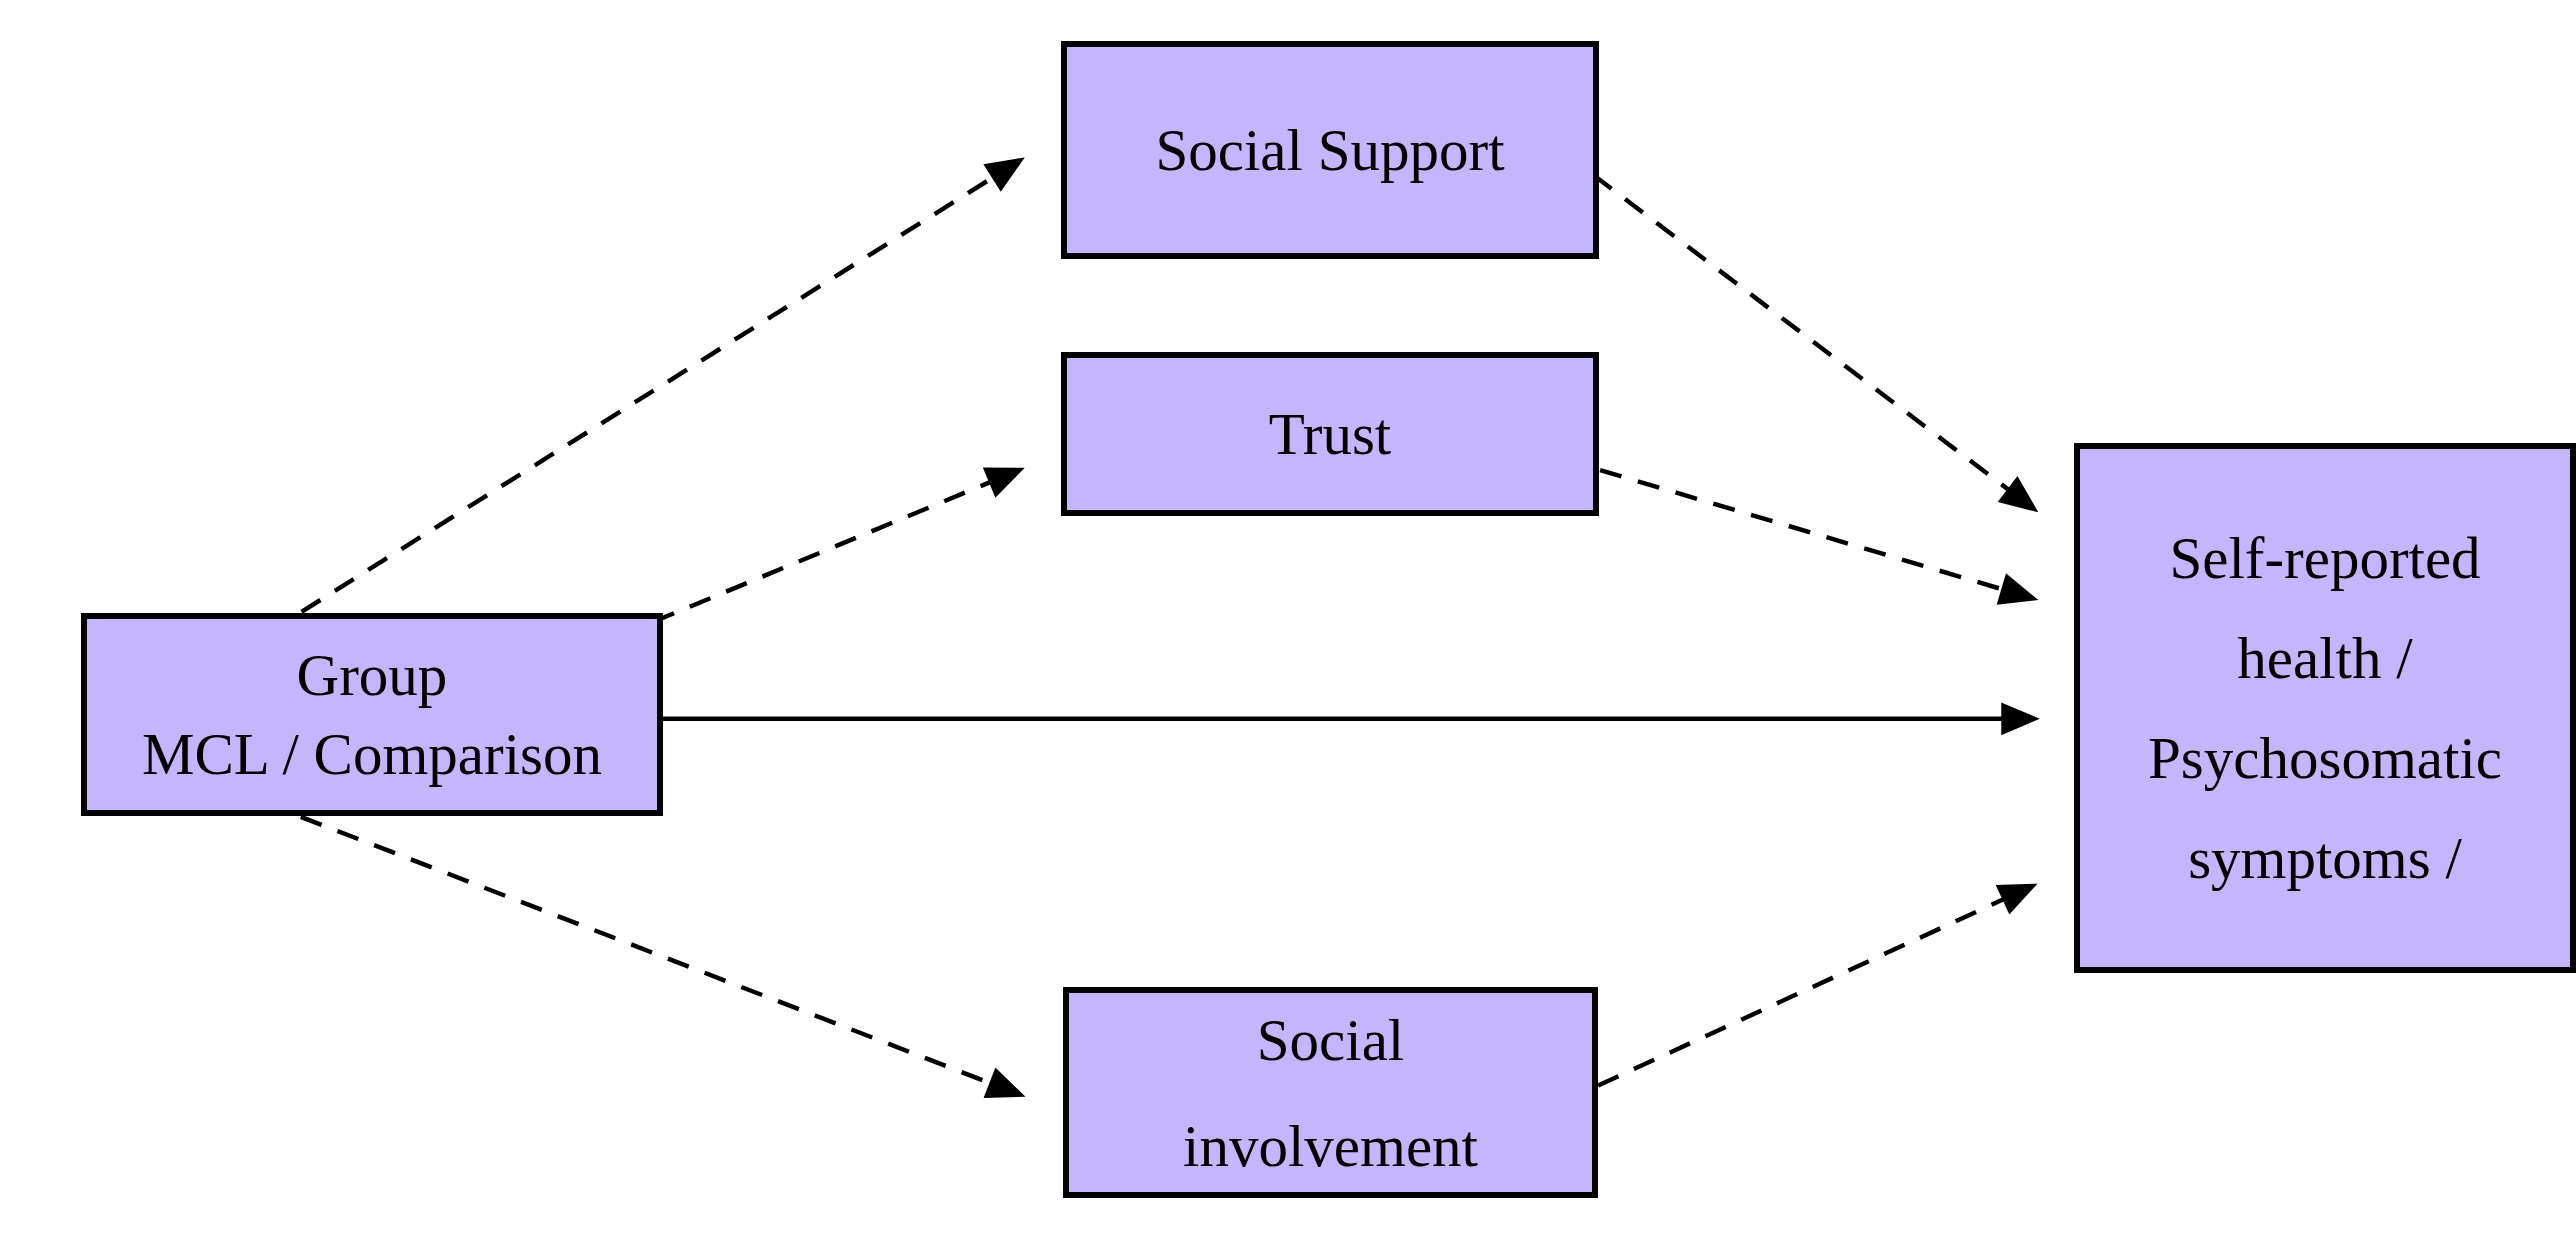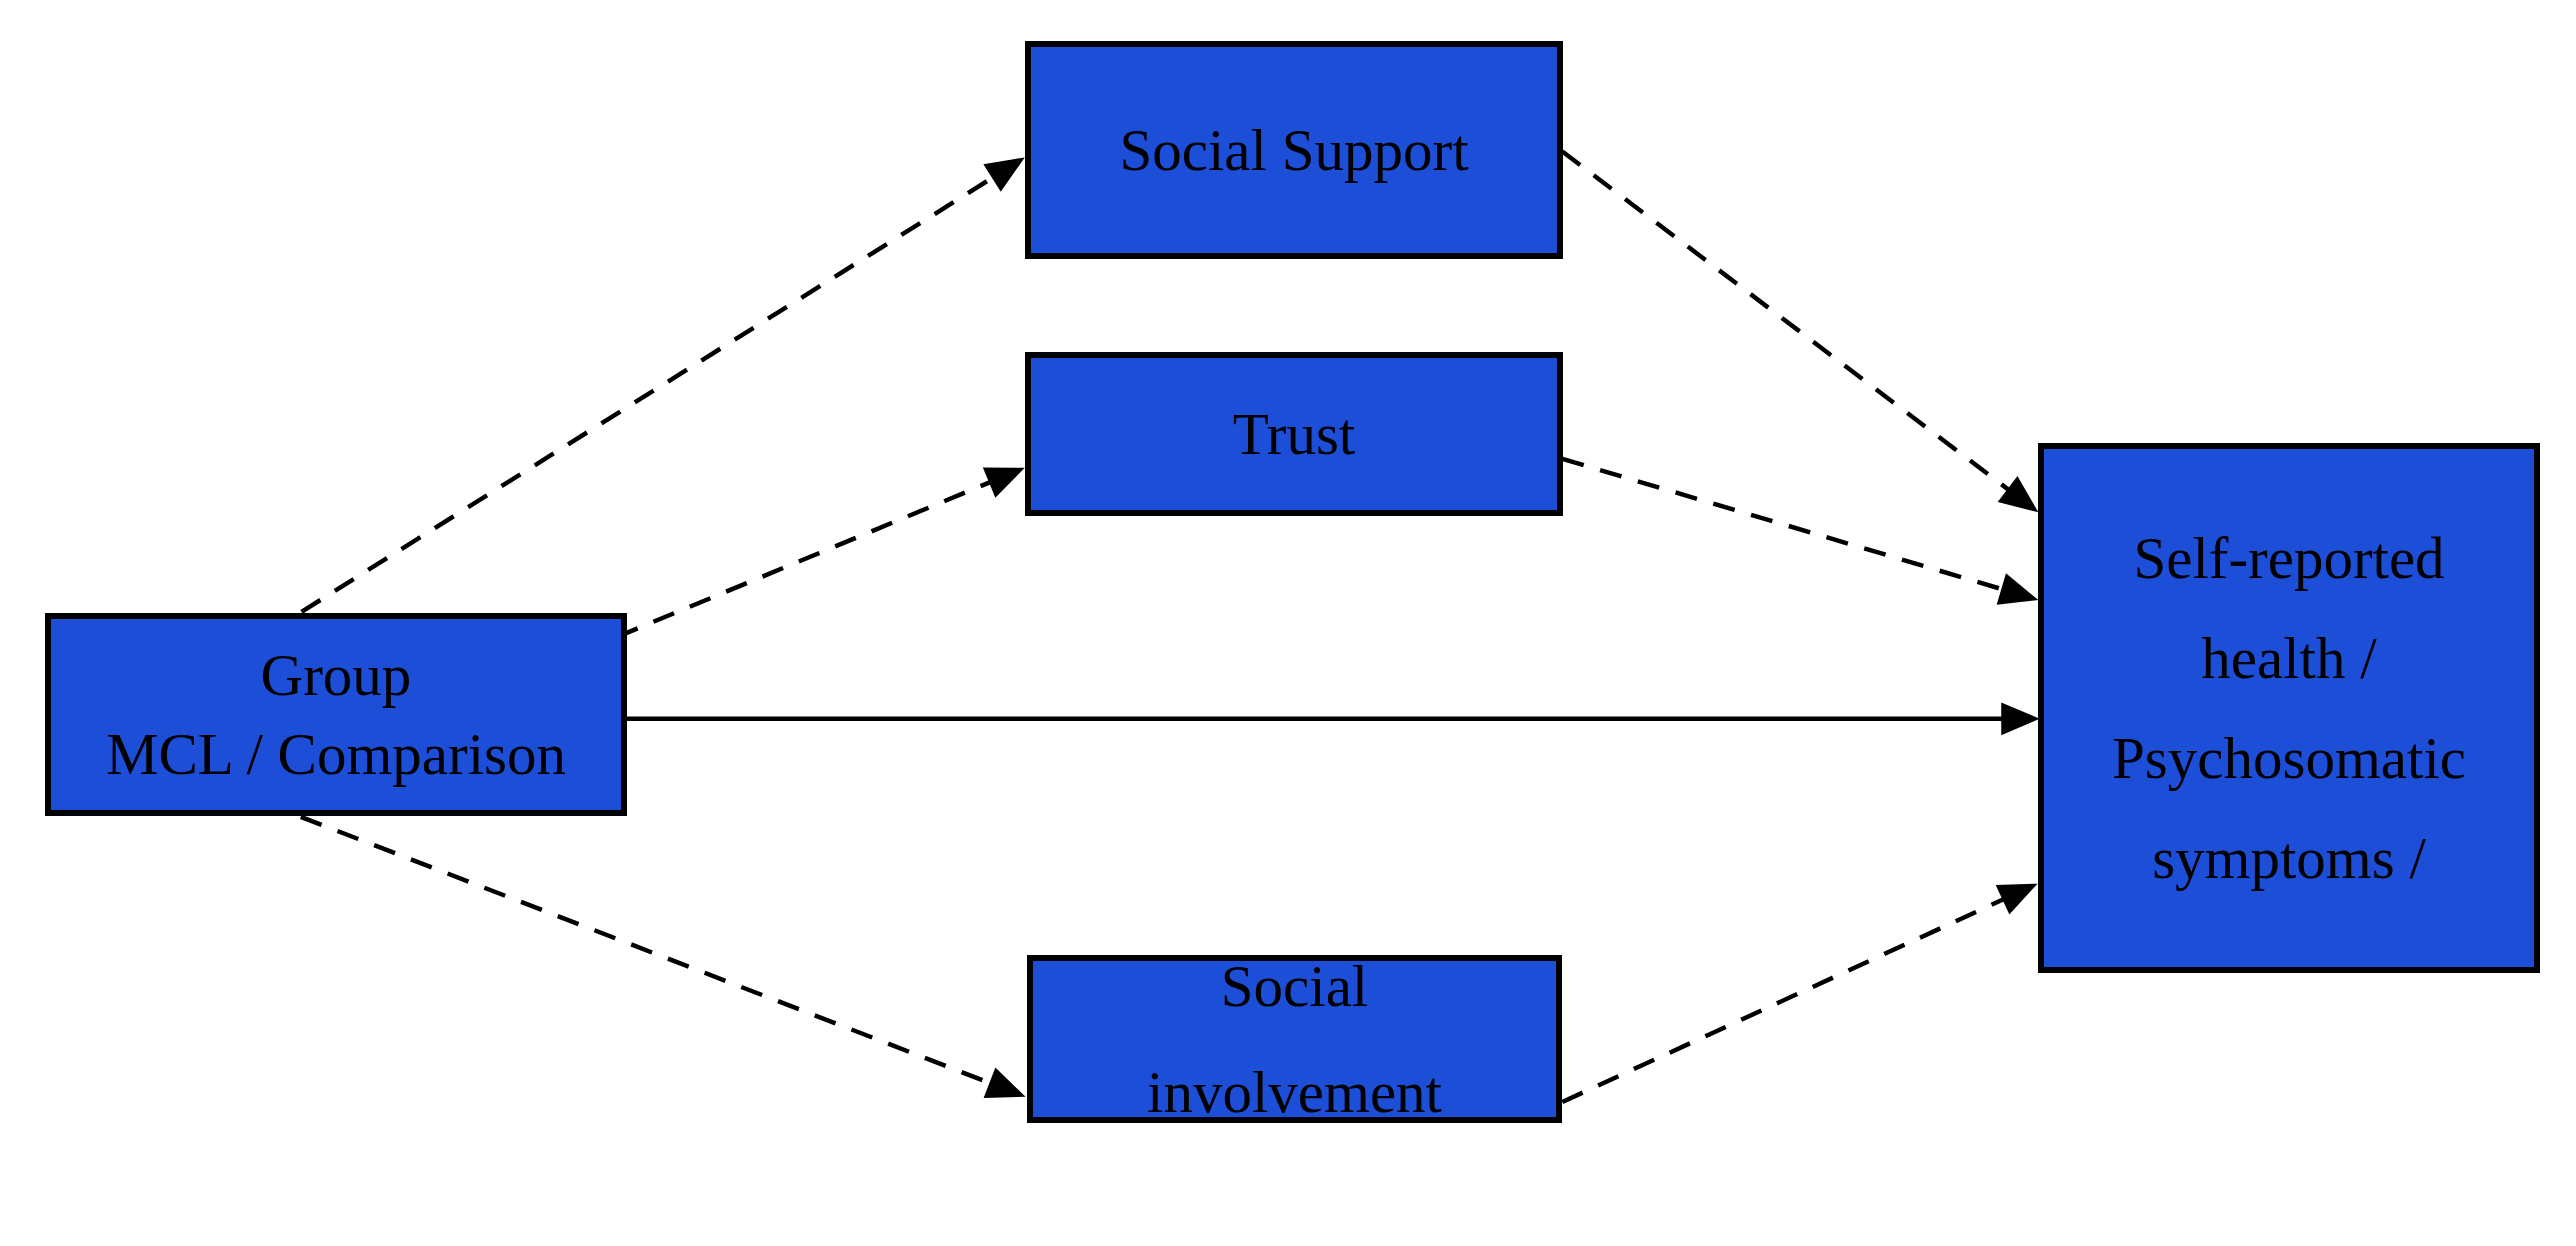--- a/index.html
+++ b/index.html
@@ -20,47 +20,48 @@
     position: absolute;
     left: 0; top: 0;
     width: 2576px;
     height: 1246px;
     display: block;
   }
   .node {
     position: absolute;
     box-sizing: border-box;
     border: 6px solid #000000;
-    background: #1d4ed8;
+    background: #c4b5fd;
     display: flex;
     flex-direction: column;
     align-items: center;
     justify-content: center;
     text-align: center;
     font-size: 59px;
     line-height: 100px;
+    margin-left: 36px;
   }
   .node span { display: block; white-space: nowrap; }
 
   .node-group {
     left: 45px; top: 613px;
     width: 582px; height: 203px;
     line-height: 79px;
   }
   .node-social-support {
     left: 1025px; top: 41px;
     width: 538px; height: 218px;
   }
   .node-trust {
     left: 1025px; top: 352px;
     width: 538px; height: 164px;
   }
   .node-social-involvement {
-    left: 1027px; top: 955px;
-    width: 535px; height: 168px;
+    left: 1027px; top: 987px;
+    width: 535px; height: 211px;
     line-height: 106px;
   }
   .node-outcome {
     left: 2038px; top: 443px;
     width: 502px; height: 530px;
     line-height: 100px;
   }
 </style>
 </head>
 <body>

